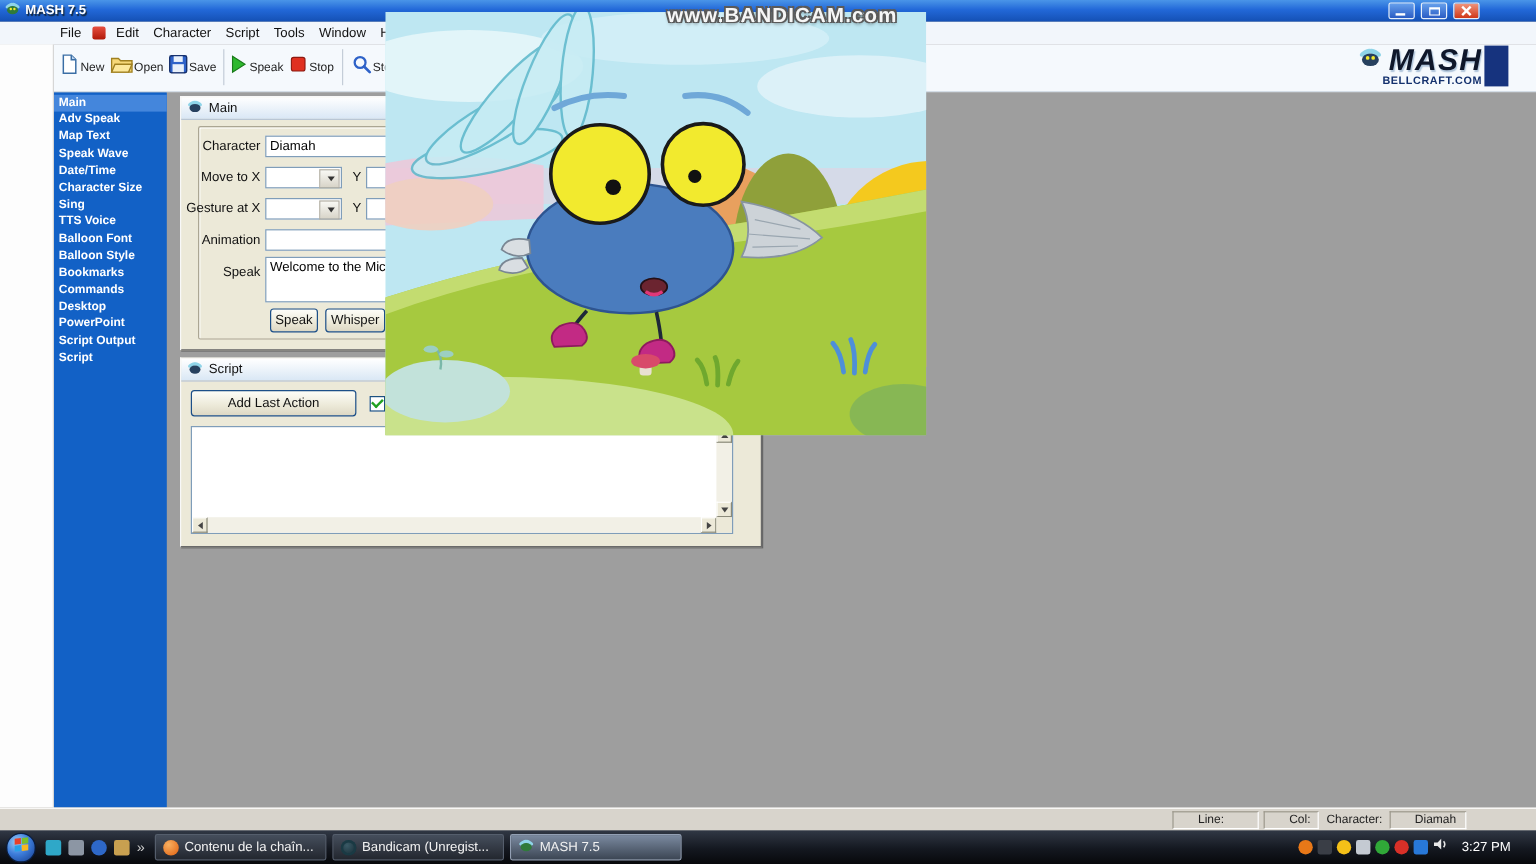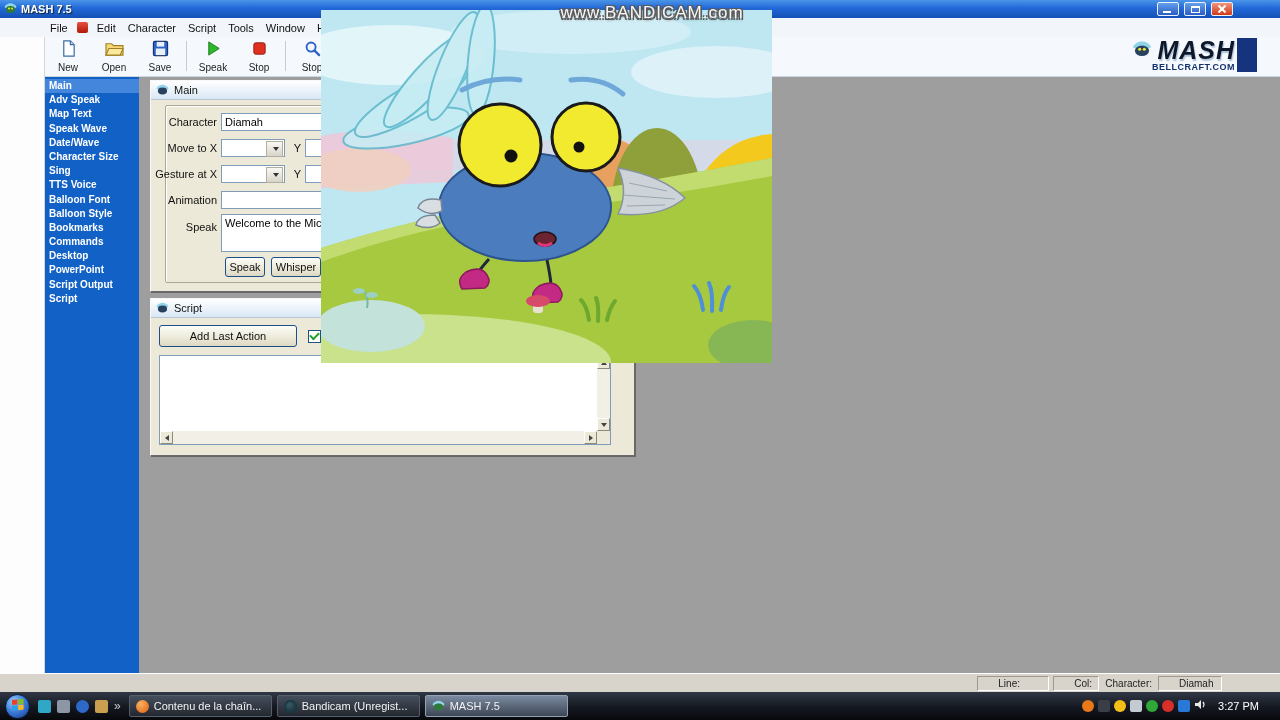--- a/index.html
+++ b/index.html
@@ -23,21 +23,21 @@
 
   
   .menubar{position:absolute;left:0;top:18px;width:1280px;height:19px;background:#F2F6FB;
     display:flex;align-items:center;padding-left:44px;font-size:11px;color:#111;}
   .menu-item{padding:2px 6px;cursor:default;}
   .menu-red{width:11px;height:11px;background:linear-gradient(#E85040,#B01808);border-radius:2px;margin:0 3px;}
 
   
   .toolbar{position:absolute;left:0;top:37px;width:1280px;height:40px;background:#F5F9FD;
     border-bottom:1px solid #CDD6E0;display:flex;align-items:flex-start;padding-left:45px;}
-  .tool-btn{width:46px;height:38px;display:flex;flex-direction:column;align-items:center;justify-content:center;gap:1px;}
+  .tool-btn{width:46px;height:38px;display:flex;align-items:center;justify-content:center;gap:1px;}
   .tool-label{font-size:10px;color:#222;}
   .tool-sep{width:1px;height:30px;background:#C4CDD8;margin:4px 3px 0;}
 
   
   .logo{position:absolute;right:45px;top:38px;display:flex;flex-direction:column;align-items:flex-end;z-index:6;}
   .logo-row{display:flex;align-items:center;gap:5px;}
   .logo-mash{font-style:italic;font-weight:700;font-size:25px;color:#0f172a;letter-spacing:1px;text-shadow:1px 2px 1px #AFC4DA;line-height:24px;}
   .logo-site{font-size:9px;font-weight:700;color:#14316E;letter-spacing:.5px;}
   .logo-box{position:absolute;right:23px;top:38px;width:20px;height:34px;background:#16337E;z-index:6;}
 
@@ -78,21 +78,21 @@
   .sb-corner{position:absolute;right:0;bottom:0;width:13px;height:13px;background:#ECE9D8;}
   .tri{width:0;height:0;display:block;}
   .tri.up{border-left:3.5px solid transparent;border-right:3.5px solid transparent;border-bottom:4.5px solid #444;}
   .tri.down{border-left:3.5px solid transparent;border-right:3.5px solid transparent;border-top:4.5px solid #444;}
   .tri.left{border-top:3.5px solid transparent;border-bottom:3.5px solid transparent;border-right:4.5px solid #444;}
   .tri.right{border-top:3.5px solid transparent;border-bottom:3.5px solid transparent;border-left:4.5px solid #444;}
 
   
   .cartoon{position:absolute;left:321px;top:10px;width:451px;height:353px;z-index:30;overflow:hidden;}
   .watermark{position:absolute;left:0;right:0;top:3px;text-align:center;z-index:40;
-    font-size:17px;font-weight:400;letter-spacing:1px;color:#F6F6F6;
+    font-size:17px;font-weight:700;letter-spacing:1px;color:#F6F6F6;
     text-shadow:-1.5px -1.5px 0 #5A5A5A,1.5px -1.5px 0 #5A5A5A,-1.5px 1.5px 0 #5A5A5A,1.5px 1.5px 0 #5A5A5A,0 2px 3px rgba(0,0,0,.45);margin-left:24px;}
 
   
   .statusbar{position:absolute;left:0;top:673px;width:1280px;height:19px;background:#D8D4CC;border-top:1px solid #FFF;
     display:flex;align-items:center;justify-content:flex-end;gap:4px;padding-right:58px;z-index:4;}
   .sb-cell{height:15px;border:1px solid #9C988C;border-bottom-color:#FFF;border-right-color:#FFF;
     display:flex;align-items:center;padding:0 20px;font-size:10px;color:#222;}
   .sb-flat{font-size:10px;color:#222;padding:0 2px;}
 
   
@@ -220,21 +220,21 @@
   <div class="logo-box"></div>
 
   <div class="left-strip"></div>
   <div class="workspace"></div>
 
   <div class="sidebar">
     <div class="sb-item selected">Main</div>
     <div class="sb-item">Adv Speak</div>
     <div class="sb-item">Map Text</div>
     <div class="sb-item">Speak Wave</div>
-    <div class="sb-item">Date/Wave</div>
+    <div class="sb-item">Date/Time</div>
     <div class="sb-item">Character Size</div>
     <div class="sb-item">Sing</div>
     <div class="sb-item">TTS Voice</div>
     <div class="sb-item">Balloon Font</div>
     <div class="sb-item">Balloon Style</div>
     <div class="sb-item">Bookmarks</div>
     <div class="sb-item">Commands</div>
     <div class="sb-item">Desktop</div>
     <div class="sb-item">PowerPoint</div>
     <div class="sb-item">Script Output</div>

